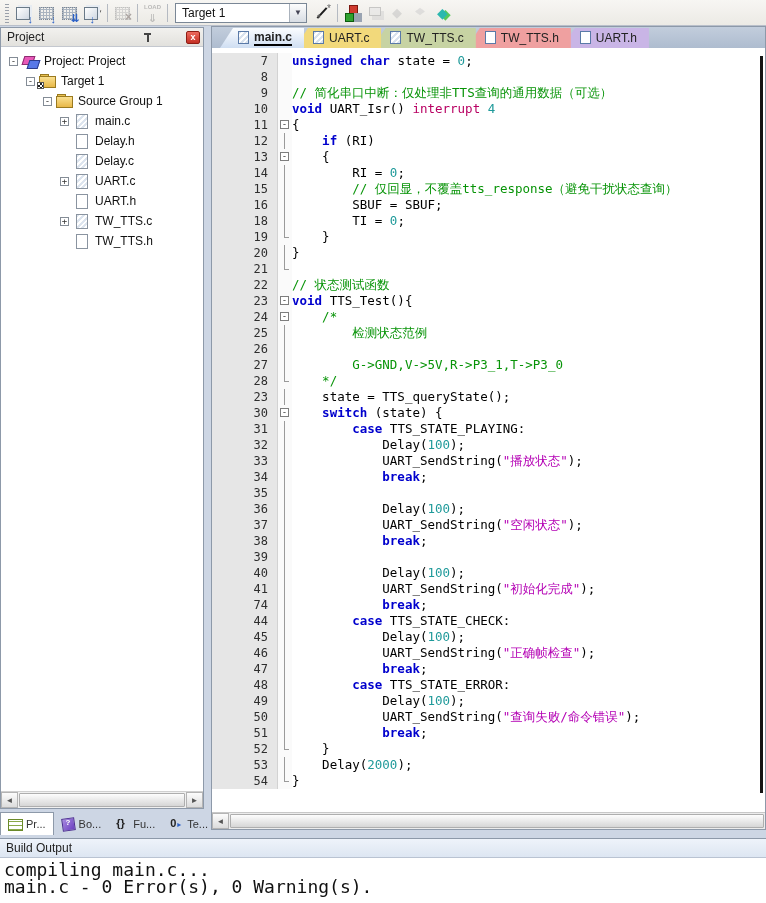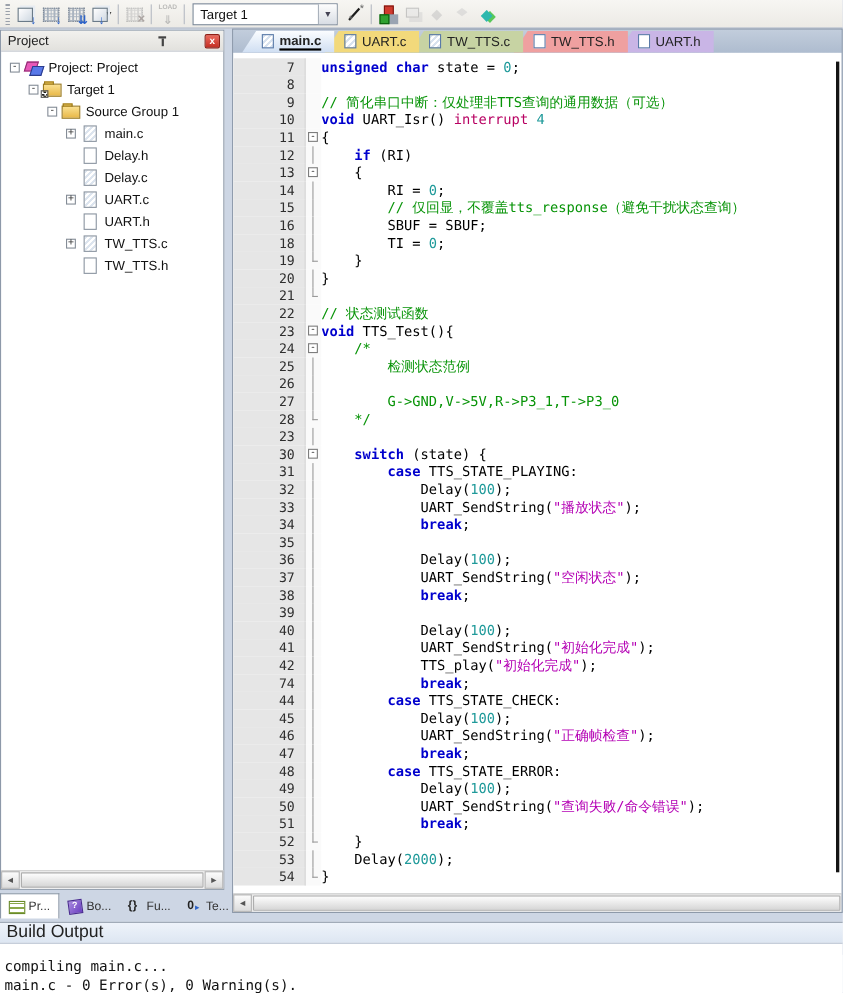--- a/index.html
+++ b/index.html
@@ -155,23 +155,23 @@
   .t { color:#000; }
   .right-strip { position:absolute; right:2px; top:8px; height:737px; width:3px; background:#141414; }
   .e-hscroll { height:17px; background:#ececec; display:flex; align-items:center; border-top:1px solid #c8c8c8; }
   .e-hscroll .sb-thumb { flex:1; margin:0 1px; }
 
   
   .build-output { position:absolute; left:0; top:838px; width:766px; height:65px;
     border-top:1px solid #8d99a9; background:#fff; }
   .bo-header { height:19px; background:linear-gradient(#eef3fa,#dde6f2);
     border-bottom:1px solid #b9c3d2; display:flex; align-items:center; padding-left:6px;
-    font-size:16px; color:#222; }
+    font-size:12px; color:#222; }
   .bo-body { padding:3px 0 0 4px; font-family:"DejaVu Sans Mono","Liberation Mono",monospace;
-    font-size:13px; color:#111; line-height:17px; background:#fff; height:34px;margin-top:10px; }
+    font-size:18px; color:#111; line-height:17px; background:#fff; height:34px; }
 </style>
 </head>
 <body>
 
 <div class="toolbar">
   <div class="drag-handle"></div>
   <div id="toolbar-items" style="display:flex;align-items:center;">
       <div class="tbtn">
         <span class="ic ic-translate"></span>
       </div>
@@ -479,20 +479,21 @@
           <span class="fold">
             <span class="fend"></span>
           </span>
           <span class="ctext"><span class="t">    </span><span class="c">*/</span></span>
         </div>
         <div class="cline">
           <span class="lnum">23</span>
           <span class="fold">
             <span class="fline"></span>
           </span>
+          <span class="ctext"><span class="t">    state = TTS_queryState();</span></span>
         </div>
         <div class="cline">
           <span class="lnum">30</span>
           <span class="fold">
             <span class="fbox">-</span>
           </span>
           <span class="ctext"><span class="t">    </span><span class="k">switch</span><span class="t"> (state) {</span></span>
         </div>
         <div class="cline">
           <span class="lnum">31</span>
@@ -561,27 +562,20 @@
             <span class="fline"></span>
           </span>
           <span class="ctext"><span class="t">            Delay(</span><span class="n">100</span><span class="t">);</span></span>
         </div>
         <div class="cline">
           <span class="lnum">41</span>
           <span class="fold">
             <span class="fline"></span>
           </span>
           <span class="ctext"><span class="t">            UART_SendString(</span><span class="s">"初始化完成"</span><span class="t">);</span></span>
-        </div>
-        <div class="cline">
-          <span class="lnum">42</span>
-          <span class="fold">
-            <span class="fline"></span>
-          </span>
-          <span class="ctext"><span class="t">            TTS_play(</span><span class="s">"初始化完成"</span><span class="t">);</span></span>
         </div>
         <div class="cline">
           <span class="lnum">74</span>
           <span class="fold">
             <span class="fline"></span>
           </span>
           <span class="ctext"><span class="t">            </span><span class="k">break</span><span class="t">;</span></span>
         </div>
         <div class="cline">
           <span class="lnum">44</span>

